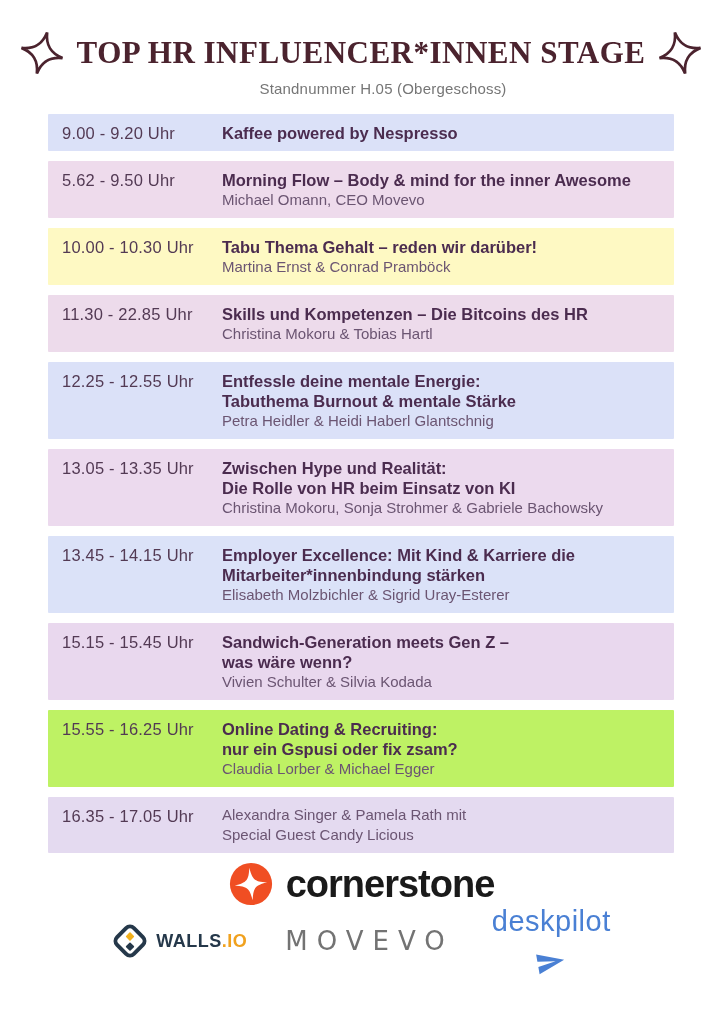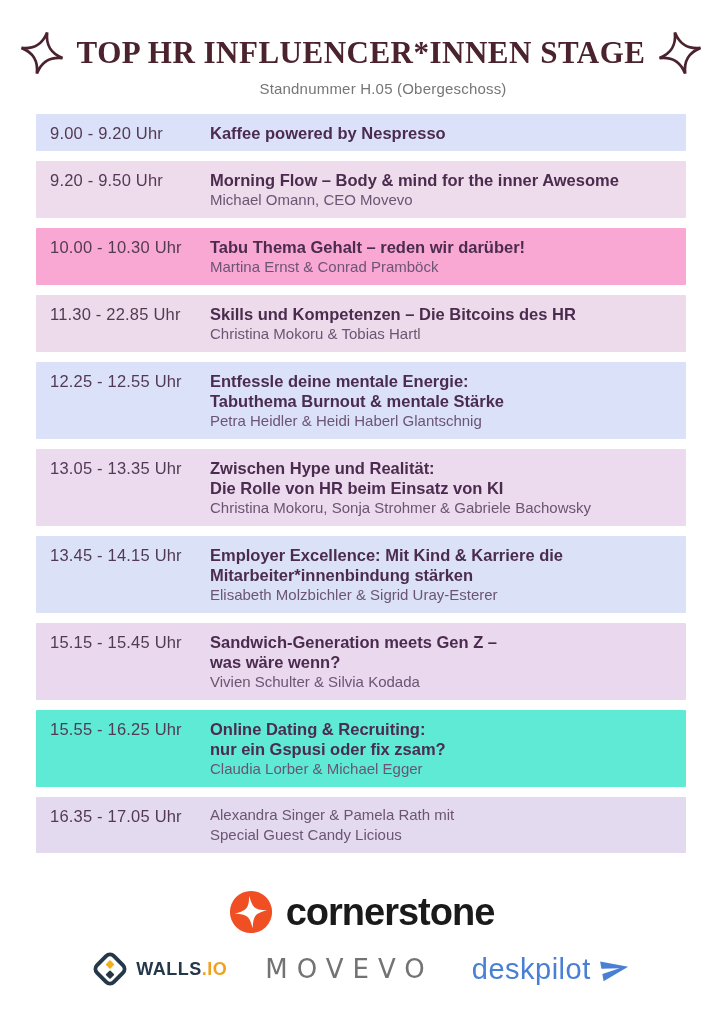--- a/index.html
+++ b/index.html
@@ -26,42 +26,42 @@
   .sparkle svg { width: 100%; height: 100%; }
   .sparkle.left  { transform: rotate(14deg); }
   .sparkle.right { transform: rotate(-14deg); }
   .subtitle {
     margin-top: 4px; font-size: 15px; color: #767676; letter-spacing: 0.2px; padding-left: 44px;
   }
 
   
   main {
     margin-top: 17px;
-    padding: 0 36px;
+    padding: 0 48px;
     display: flex; flex-direction: column; gap: 10px;
   }
   .session-row {
     display: grid; grid-template-columns: 160px 1fr;
     padding: 8px 12px 8px 14px;
     border-radius: 1px;
   }
   .session-time {
     font-size: 16.5px; line-height: 20px; color: #533a54; letter-spacing: 0.2px;
     padding-top: 1px;
   }
   .session-title {
     font-size: 16.5px; line-height: 20px; font-weight: bold; color: #4b2c4f;
     white-space: pre-line; padding-top: 1px;
   }
   .session-speakers {
     font-size: 15px; line-height: 20px; color: #6b5572; white-space: pre-line;
   }
 
   
-  footer { margin-top: 32px; }
+  footer { margin-top: 4px; }
   .cornerstone-logo {
     display: flex; align-items: center; justify-content: center; gap: 12px;
     height: 54px;
   }
   .cornerstone-icon { width: 46px; height: 46px; display: inline-block; }
   .cornerstone-icon svg { width: 100%; height: 100%; }
   .cornerstone-word {
     font-size: 38px; font-weight: bold; color: #1a1a1a; letter-spacing: -1px;
   }
   .logo-row {
@@ -71,21 +71,21 @@
   }
   .wallsio-logo { display: flex; align-items: center; gap: 7px; }
   .wallsio-icon { width: 38px; height: 38px; }
   .wallsio-word { font-size: 18px; font-weight: 800; color: #25384a; letter-spacing: 0.5px; }
   .wallsio-suffix { color: #f0a11e; }
   .movevo-logo {
     font-size: 26px; font-weight: 500; color: #737373;
     letter-spacing: 9px; text-transform: uppercase;
     font-family: "DejaVu Sans", sans-serif;
   }
-  .deskpilot-logo { display: flex; align-items: center; gap: 8px; }
+  .deskpilot-logo { display: flex; align-items: center; gap: 8px; flex-direction: column; }
   .deskpilot-word {
     font-size: 29px; color: #4a80d4; letter-spacing: 0.5px; font-weight: 500;
   }
   .paper-plane-icon { width: 32px; height: 32px; }
 </style>
 </head>
 <body>
 
 <div class="page">
 
@@ -108,27 +108,27 @@
 
   <main>
     <div class="session-row" style="background: rgb(219, 225, 248);">
       <div class="session-time">9.00 - 9.20 Uhr</div>
       <div class="session-body">
         <div class="session-title">Kaffee powered by Nespresso</div>
         <div class="session-speakers"></div>
       </div>
     </div>
     <div class="session-row" style="background: rgb(238, 219, 236);">
-      <div class="session-time">9.20 - 9.50 Uhr</div>
+      <div class="session-time">5.62 - 9.50 Uhr</div>
       <div class="session-body">
         <div class="session-title">Morning Flow – Body &amp; mind for the inner Awesome</div>
         <div class="session-speakers">Michael Omann, CEO Movevo</div>
       </div>
     </div>
-    <div class="session-row" style="background: #f9a8d4;">
+    <div class="session-row" style="background: #fef9c3;">
       <div class="session-time">10.00 - 10.30 Uhr</div>
       <div class="session-body">
         <div class="session-title">Tabu Thema Gehalt – reden wir darüber!</div>
         <div class="session-speakers">Martina Ernst &amp; Conrad Pramböck</div>
       </div>
     </div>
     <div class="session-row" style="background: rgb(237, 219, 235);">
       <div class="session-time">11.30 - 22.85 Uhr</div>
       <div class="session-body">
         <div class="session-title">Skills und Kompetenzen – Die Bitcoins des HR</div>
@@ -160,21 +160,21 @@
       </div>
     </div>
     <div class="session-row" style="background: rgb(233, 216, 238);">
       <div class="session-time">15.15 - 15.45 Uhr</div>
       <div class="session-body">
         <div class="session-title">Sandwich-Generation meets Gen Z –
 was wäre wenn?</div>
         <div class="session-speakers">Vivien Schulter &amp; Silvia Kodada</div>
       </div>
     </div>
-    <div class="session-row" style="background: #5eead4;">
+    <div class="session-row" style="background: #bef264;">
       <div class="session-time">15.55 - 16.25 Uhr</div>
       <div class="session-body">
         <div class="session-title">Online Dating &amp; Recruiting:
 nur ein Gspusi oder fix zsam?</div>
         <div class="session-speakers">Claudia Lorber &amp; Michael Egger</div>
       </div>
     </div>
     <div class="session-row" style="background: rgb(228, 218, 240);">
       <div class="session-time">16.35 - 17.05 Uhr</div>
       <div class="session-body">

